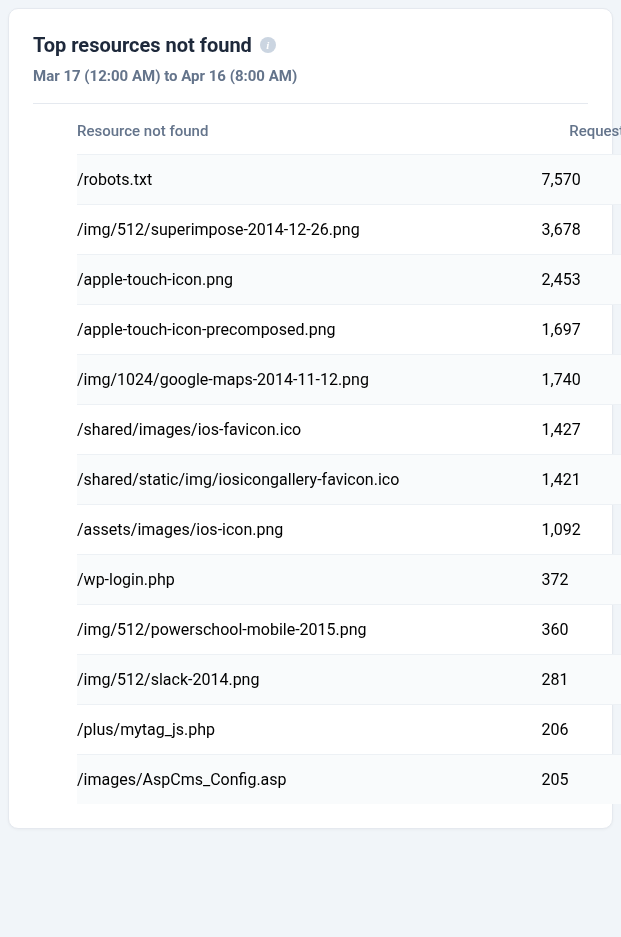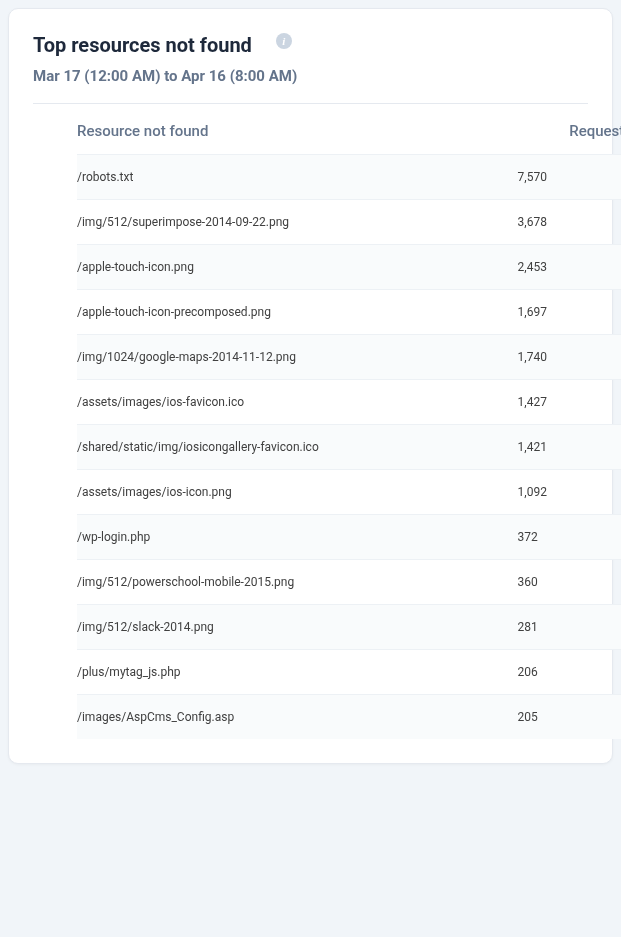--- a/index.html
+++ b/index.html
@@ -20,22 +20,22 @@
       width: 605px;
       padding: 24px;
     }
     .card-header {
       border-bottom: 1px solid #e5e9ef;
       padding-bottom: 18px;
       margin-bottom: 0;
     }
     .title-row {
       display: flex;
-      align-items: flex-start;
-      gap: 24px;
+      align-items: center;
+      gap: 8px;
       margin-bottom: 10px;
     }
     .card-title {
       font-size: 20px;
       font-weight: 700;
       color: #1e293b;
     }
     .info-icon {
       width: 16px;
       height: 16px;
@@ -72,22 +72,22 @@
       text-align: right;
     }
     .table tbody tr {
       border-top: 1px solid #edf1f5;
     }
     .table tbody tr:nth-child(odd) {
       background: #f9fbfc;
     }
     .table td {
       padding: 15px 0;
-      font-size: 12px;
-      color: #404040;
+      font-size: 16px;
+      color: #000000;
     }
     .table td.path {
       font-weight: 400;
     }
     .table td.requests {
       text-align: left;
       font-weight: 400;
     }
   </style>
 </head>
@@ -108,37 +108,37 @@
         <th>Resource not found</th>
         <th class="right">Requests</th>
       </tr>
     </thead>
     <tbody id="table-body">
     <tr>
           <td class="path">/robots.txt</td>
           <td class="requests">7,570</td>
         </tr>
         <tr>
-          <td class="path">/img/512/superimpose-2014-09-22.png</td>
+          <td class="path">/img/512/superimpose-2014-12-26.png</td>
           <td class="requests">3,678</td>
         </tr>
         <tr>
           <td class="path">/apple-touch-icon.png</td>
           <td class="requests">2,453</td>
         </tr>
         <tr>
           <td class="path">/apple-touch-icon-precomposed.png</td>
           <td class="requests">1,697</td>
         </tr>
         <tr>
           <td class="path">/img/1024/google-maps-2014-11-12.png</td>
           <td class="requests">1,740</td>
         </tr>
         <tr>
-          <td class="path">/assets/images/ios-favicon.ico</td>
+          <td class="path">/shared/images/ios-favicon.ico</td>
           <td class="requests">1,427</td>
         </tr>
         <tr>
           <td class="path">/shared/static/img/iosicongallery-favicon.ico</td>
           <td class="requests">1,421</td>
         </tr>
         <tr>
           <td class="path">/assets/images/ios-icon.png</td>
           <td class="requests">1,092</td>
         </tr>

